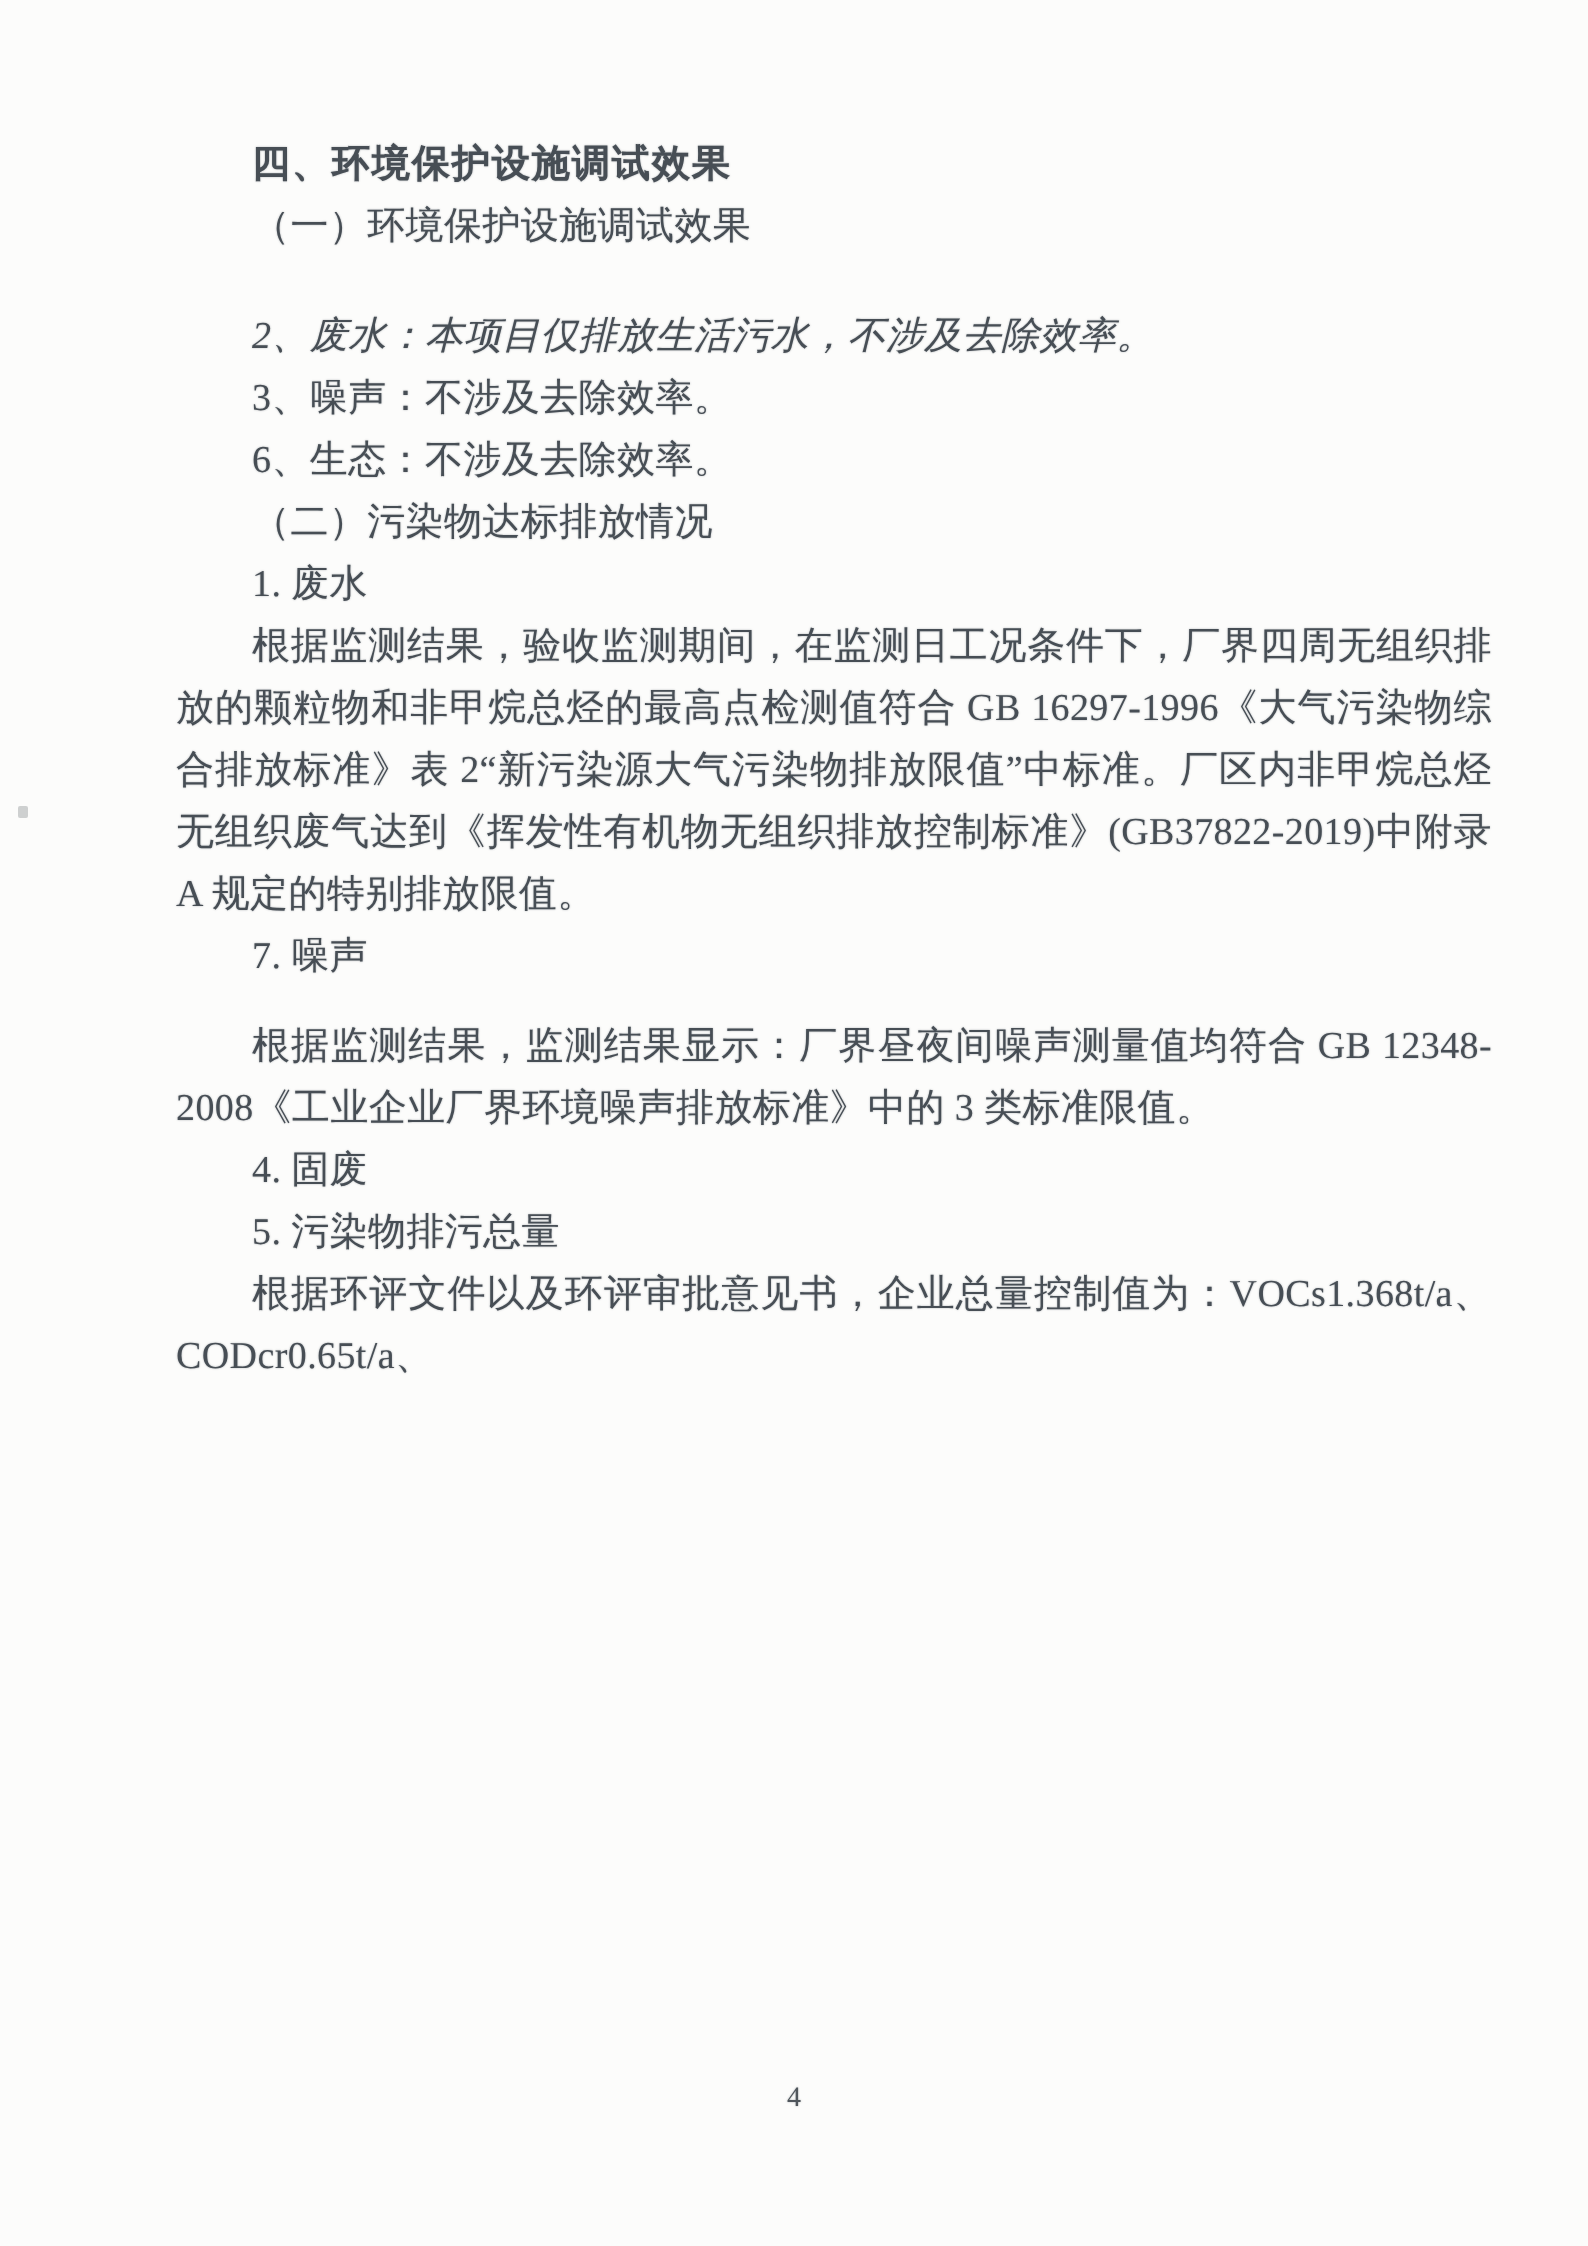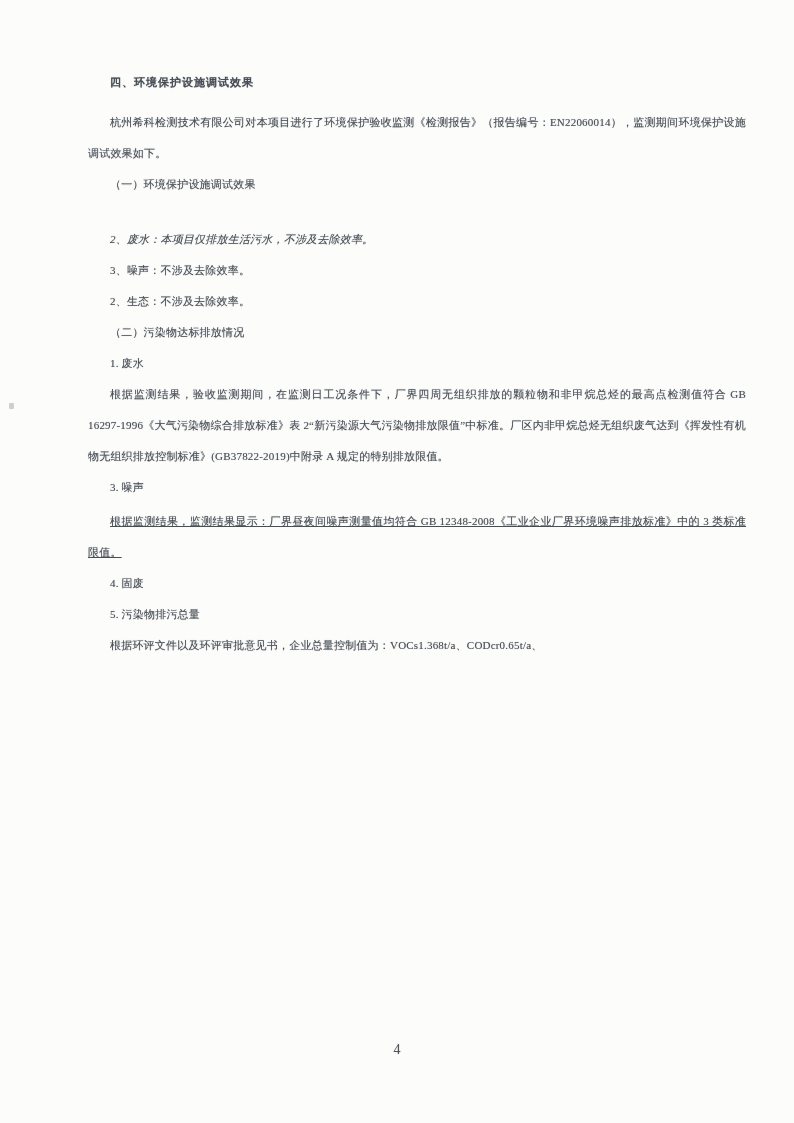--- a/index.html
+++ b/index.html
@@ -13,38 +13,38 @@
     height: 1123px;
     margin: 0;
     background: #fcfcfb;
     overflow: hidden;
     font-family: "Liberation Serif", "DejaVu Serif", serif;
     color: #474e55;
     text-shadow: 0 0 1px rgba(72, 80, 88, 0.45);
   }
   .content {
     padding: 67px 48px 0 88px;
-    font-size: 11px;
+    font-size: 19px;
     line-height: 31px;
     letter-spacing: 0.2px;
   }
   .blk {
     margin: 0;
     text-indent: 2em;
   }
   .justify {
     text-align: justify;
   }
   .h1 {
     font-weight: bold;
     letter-spacing: 1px;
   }
   .gap-lg { margin-top: 9px; }
   .gap-sm { margin-top: 24px; font-style: italic; }
-  .gap-xs { margin-top: 3px; text-decoration: underline; }
+  .gap-xs { margin-top: 14px; }
   .page-number {
     position: absolute;
     top: 1042px;
     left: 0;
     width: 100%;
     text-align: center;
     font-size: 14px;
     color: #50565c;
   }
   .scan-artifact {
@@ -58,29 +58,28 @@
   }
 </style>
 </head>
 <body>
 
 <div class="page">
   <div class="scan-artifact"></div>
 
   <div class="content">
     <p class="blk h1">四、环境保护设施调试效果</p>
-    <p class="blk justify gap-lg">杭州希科检测技术有限公司对本项目进行了环境保护验收监测《检测报告》（报告编号：EN22060014），监测期间环境保护设施调试效果如下。</p>
     <p class="blk">（一）环境保护设施调试效果</p>
     <p class="blk gap-sm">2、废水：本项目仅排放生活污水，不涉及去除效率。</p>
     <p class="blk">3、噪声：不涉及去除效率。</p>
-    <p class="blk">2、生态：不涉及去除效率。</p>
+    <p class="blk">6、生态：不涉及去除效率。</p>
     <p class="blk">（二）污染物达标排放情况</p>
     <p class="blk">1. 废水</p>
     <p class="blk justify">根据监测结果，验收监测期间，在监测日工况条件下，厂界四周无组织排放的颗粒物和非甲烷总烃的最高点检测值符合 GB 16297-1996《大气污染物综合排放标准》表 2“新污染源大气污染物排放限值”中标准。厂区内非甲烷总烃无组织废气达到《挥发性有机物无组织排放控制标准》(GB37822-2019)中附录 A 规定的特别排放限值。</p>
-    <p class="blk">3. 噪声</p>
+    <p class="blk">7. 噪声</p>
     <p class="blk justify gap-xs">根据监测结果，监测结果显示：厂界昼夜间噪声测量值均符合 GB 12348-2008《工业企业厂界环境噪声排放标准》中的 3 类标准限值。</p>
     <p class="blk">4. 固废</p>
     <p class="blk">5. 污染物排污总量</p>
     <p class="blk justify">根据环评文件以及环评审批意见书，企业总量控制值为：VOCs1.368t/a、CODcr0.65t/a、</p>
   </div>
 
   <div class="page-number">4</div>
 </div>
 
 </body></html>

